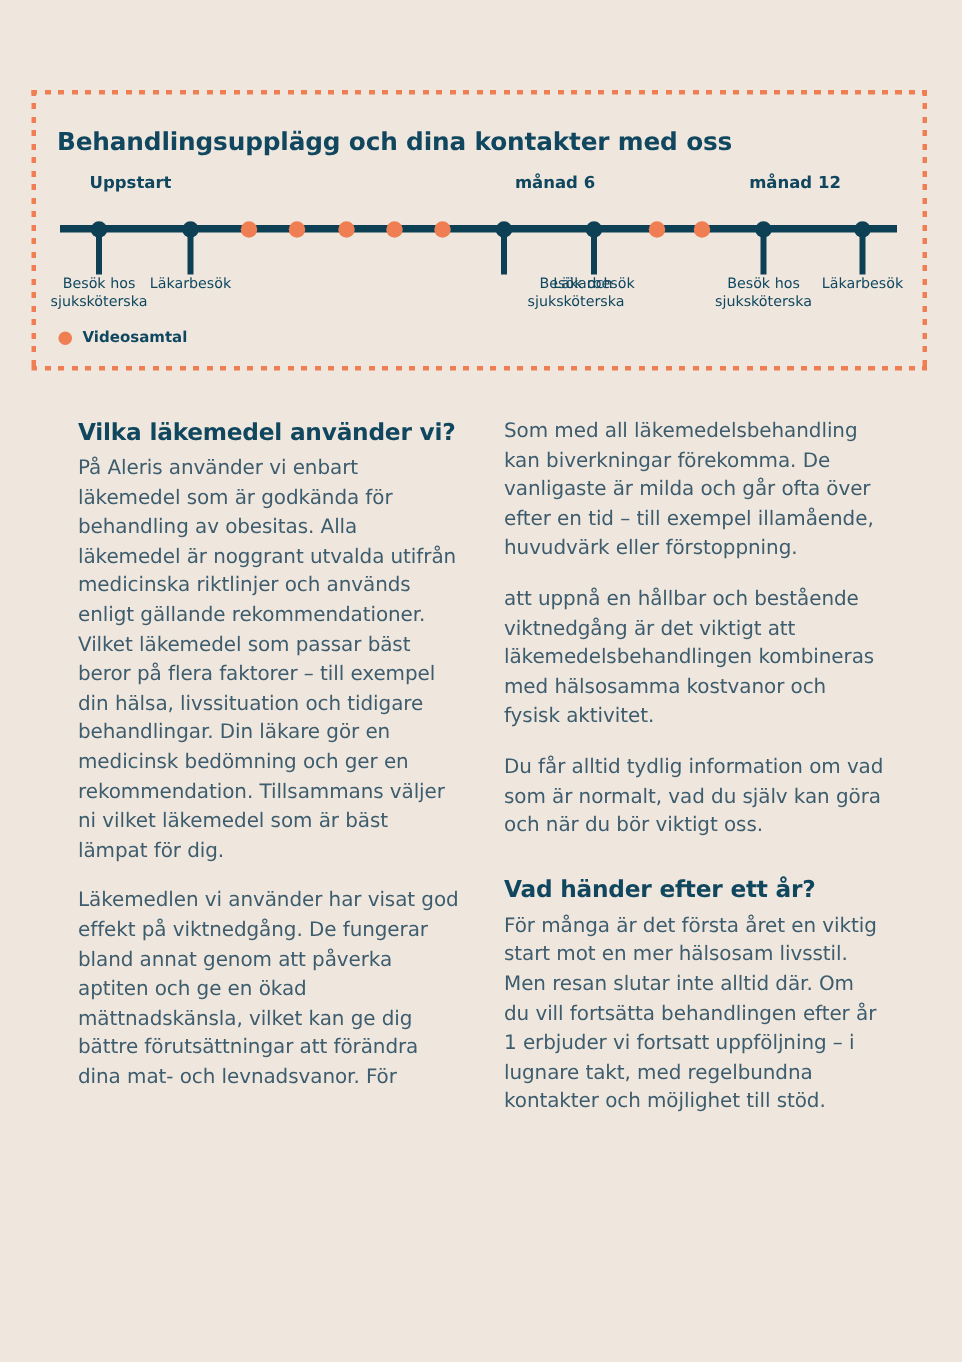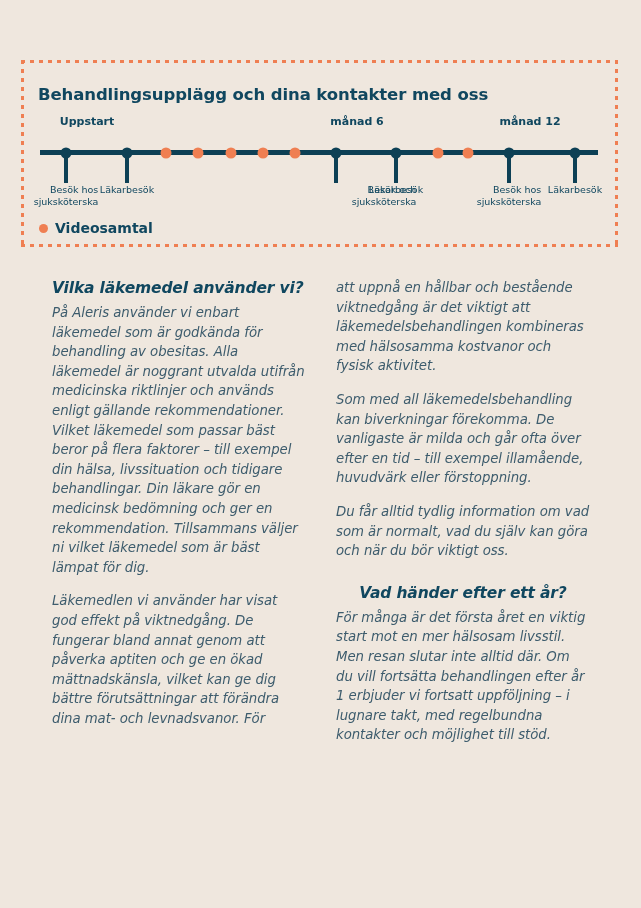--- a/index.html
+++ b/index.html
@@ -86,68 +86,66 @@
     transform: translateX(-50%);
     top: 55px;
   }
   .tl-botlabel {
     position: absolute;
     top: 124px;
     font-size: 9.5px;
     line-height: 12px;
     color: #10475f;
     transform: translateX(-50%);
-    text-align: right;
+    text-align: center;
     white-space: nowrap;
   }
 
   #timeline-legend {
     position: absolute;
     left: 18px;
     top: 160px;
     display: flex;
     align-items: center;
     gap: 7px;
   }
   #timeline-legend .legend-swatch {
     width: 9px;
     height: 9px;
     border-radius: 50%;
     background: #ef7f52;
   }
   #timeline-legend .legend-label {
-    font-size: 14px;
+    font-size: 10px;
     font-weight: bold;
     color: #10475f;
   }
 
   
   #content {
     position: absolute;
     left: 52px;
     top: 278px;
     width: 538px;
     display: flex;
     gap: 30px;
   }
   .col {
     width: 254px;
-    font-style: italic;
   }
   h2.sec-head {
     margin: 0 0 5px 0;
     font-size: 15.5px;
     font-weight: bold;
     color: #10475f;
     line-height: 20px;
     letter-spacing: -0.15px;
   }
   h2.sec-head.spaced {
     margin-top: 22px;
-    text-align: center;
   }
   p.body {
     margin: 0 0 14px 0;
     font-size: 13.3px;
     line-height: 19.6px;
     color: #3d5c6d;
     letter-spacing: -0.05px;
   }
   p.body:last-child { margin-bottom: 12px; }
   .link-strong {
@@ -159,21 +157,21 @@
 <body>
 
 <div id="timeline-card">
 
   <div id="timeline-title">Behandlingsupplägg och dina kontakter med oss</div>
 
   <div id="timeline-rail"></div>
 
   <div id="timeline-nodes">
       <div class="tl-toplabel" style="left: 66px;">Uppstart</div>
-      <div class="tl-toplabel" style="left: 336px;">månad 6</div>
+      <div class="tl-toplabel" style="left: 349px;">månad 6</div>
       <div class="tl-toplabel" style="left: 509px;">månad 12</div>
       <div class="tl-stem" style="left: 45px;"></div>
       <div class="tl-botlabel" style="left: 45px;">Besök hos<br>sjuksköterska</div>
       <div class="tl-node" style="left: 45px;">
         <div class="tl-dot-dark"></div>
       </div>
       <div class="tl-stem" style="left: 106px;"></div>
       <div class="tl-botlabel" style="left: 106px;">Läkarbesök</div>
       <div class="tl-node" style="left: 106px;">
         <div class="tl-dot-dark"></div>
@@ -229,20 +227,20 @@
 
 <div id="content">
 
   <div class="col">
     <h2 class="sec-head">Vilka läkemedel använder vi?</h2>
     <p class="body">På Aleris använder vi enbart läkemedel som är godkända för behandling av obesitas. Alla läkemedel är noggrant utvalda utifrån medicinska riktlinjer och används enligt gällande rekommendationer. Vilket läkemedel som passar bäst beror på flera faktorer – till exempel din hälsa, livssituation och tidigare behandlingar. Din läkare gör en medicinsk bedömning och ger en rekommendation. Tillsammans väljer ni vilket läkemedel som är bäst lämpat för dig.</p>
     <p class="body">Läkemedlen vi använder har visat god effekt på viktnedgång. De fungerar bland annat genom att påverka aptiten och ge en ökad mättnadskänsla, vilket kan ge dig bättre förutsättningar att förändra dina mat- och levnadsvanor. För</p>
   </div>
 
   <div class="col">
+    <p class="body">Som med all läkemedelsbehandling kan biverkningar förekomma. De vanligaste är milda och går ofta över efter en tid – till exempel illamående, huvudvärk eller förstoppning.</p>
     <p class="body">att uppnå en hållbar och bestående viktnedgång är det viktigt att läkemedelsbehandlingen kombineras med hälsosamma kostvanor och fysisk aktivitet.</p>
-    <p class="body">Som med all läkemedelsbehandling kan biverkningar förekomma. De vanligaste är milda och går ofta över efter en tid – till exempel illamående, huvudvärk eller förstoppning.</p>
     <p class="body">Du får alltid tydlig information om vad som är normalt, vad du själv kan göra och när du bör viktigt oss.</p>
     <h2 class="sec-head spaced">Vad händer efter ett år?</h2>
     <p class="body">För många är det första året en viktig start mot en mer hälsosam livsstil. Men resan slutar inte alltid där. Om du vill fortsätta behandlingen efter år 1 erbjuder vi fortsatt uppföljning – i lugnare takt, med regelbundna kontakter och möjlighet till stöd.</p>
   </div>
 
 </div>
 
 </body></html>

